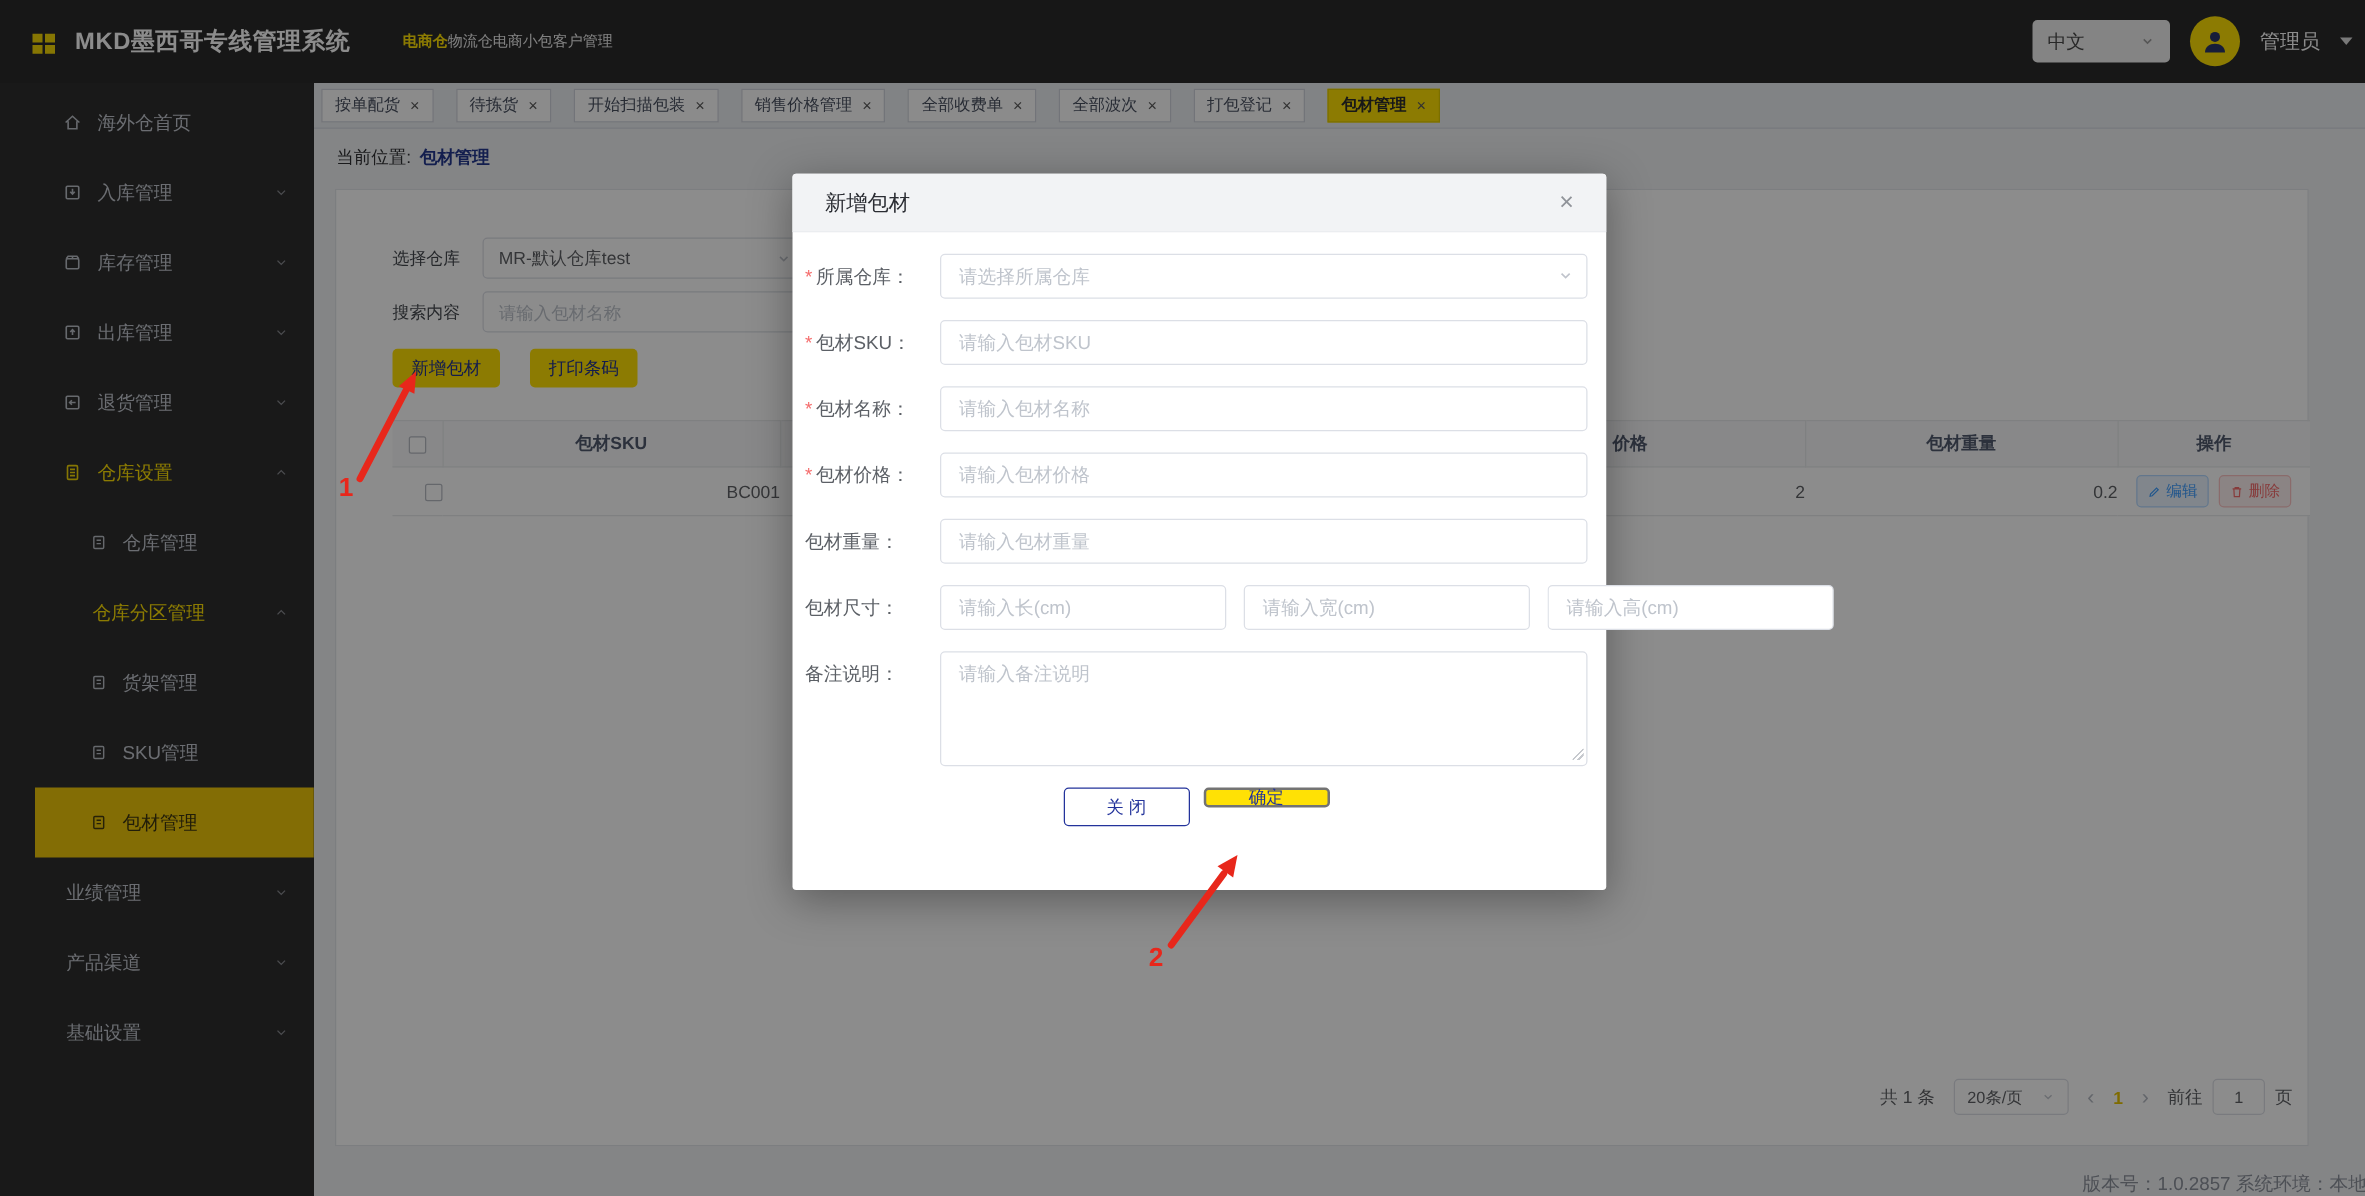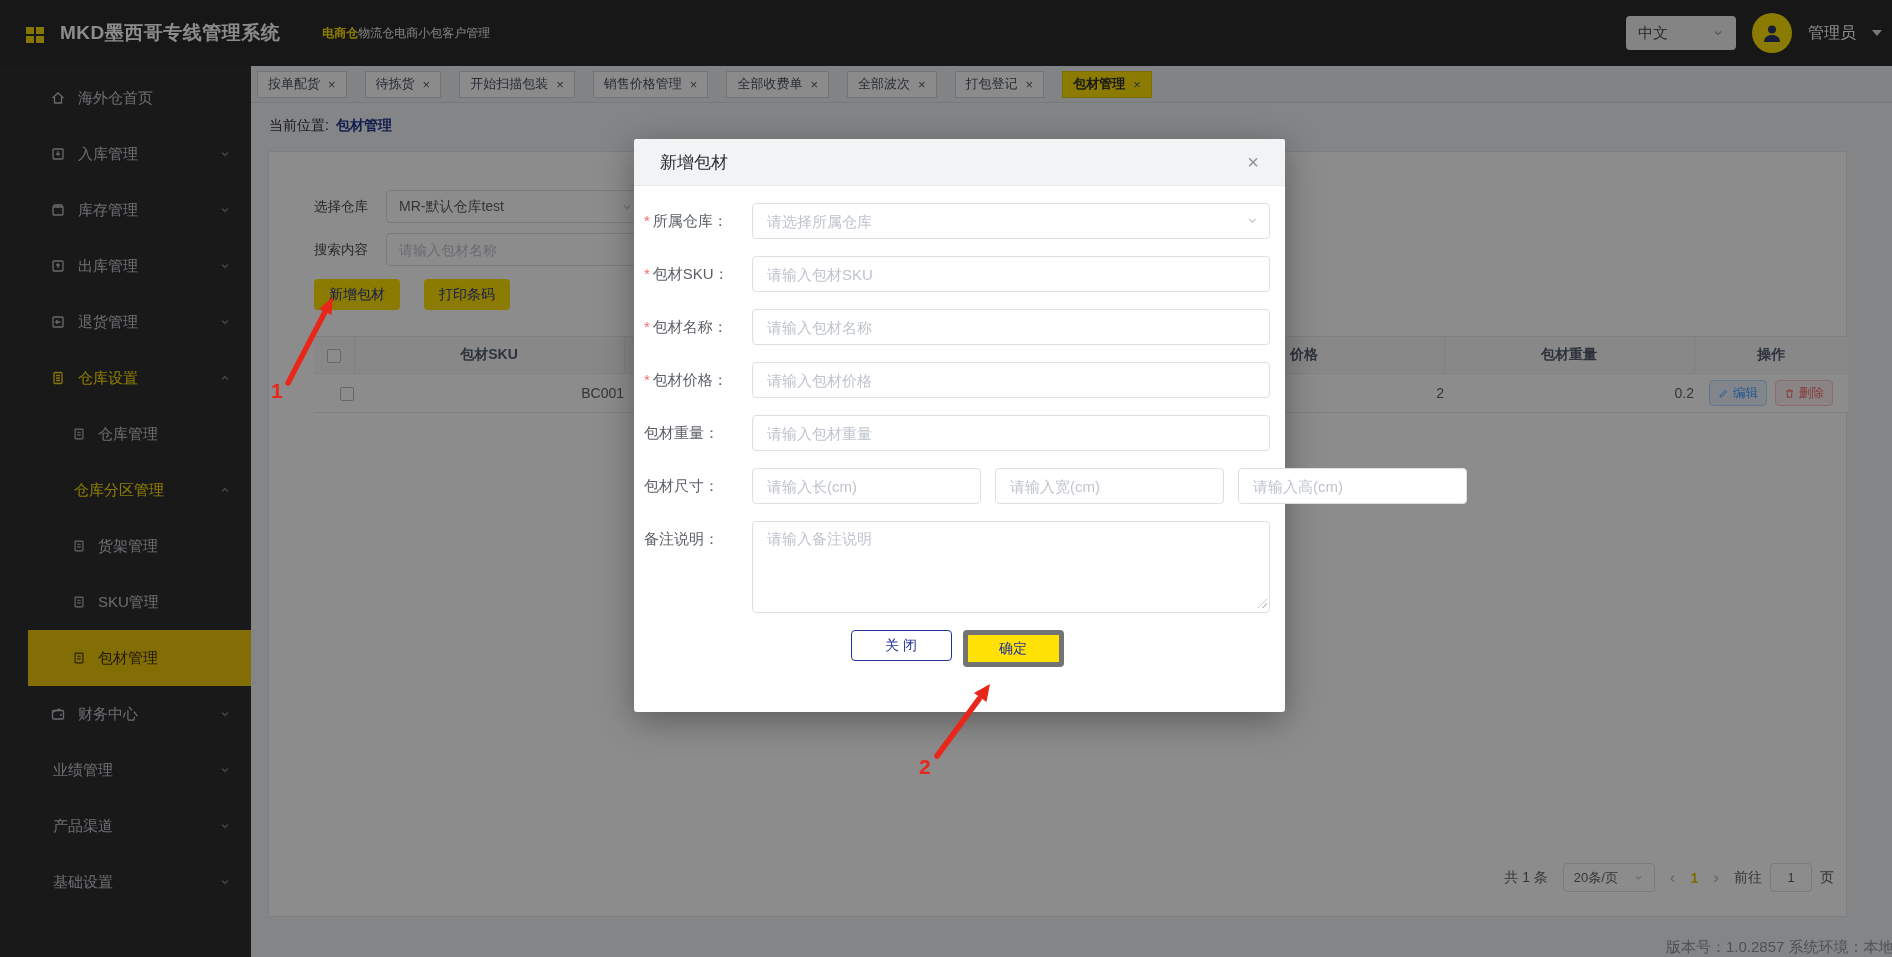--- a/index.html
+++ b/index.html
@@ -85,21 +85,21 @@
   .select-wrap{flex:1;position:relative;display:flex;}
   .select-wrap .form-input{width:100%;}
   .select-chev{position:absolute;right:11px;top:11px;color:#c0c4cc;display:flex;}
   .dim-input{flex:0 0 157px;margin-right:14px;height:36px;border:1px solid #dcdfe6;border-radius:4px;padding:0 14px;font-size:15px;color:#606266;}
   .ta-wrap{flex:1;position:relative;}
   .form-textarea{width:100%;height:92px;border:1px solid #dcdfe6;border-radius:4px;padding:8px 14px;font-size:15px;color:#606266;resize:none;display:block;}
   .ta-grip{position:absolute;right:3px;bottom:5px;width:9px;height:9px;background:
     linear-gradient(135deg,transparent 0 45%,#c6c9ce 45% 55%,transparent 55% 70%,#c6c9ce 70% 80%,transparent 80%);}
   .modal-footer{display:flex;justify-content:center;gap:11px;margin-top:4px;}
   .btn-close{width:101px;height:31px;background:#fff;border:1px solid #23339b;border-radius:4px;color:#23339b;font-size:14px;display:flex;align-items:center;justify-content:center;cursor:pointer;}
-  .btn-confirm{width:101px;height:37px;background:#ffe105;border:5px solid #737373;border-radius:4px;color:#23339b;font-size:14px;font-weight:500;display:flex;align-items:center;justify-content:center;cursor:pointer;}
+  .btn-confirm{width:101px;height:16px;background:#ffe105;border:2px solid #737373;border-radius:4px;color:#23339b;font-size:14px;font-weight:500;display:flex;align-items:center;justify-content:center;cursor:pointer;}
 
   
   .annot-svg{position:fixed;inset:0;width:1892px;height:957px;z-index:30;pointer-events:none;}
   .annot-num{position:fixed;z-index:31;color:#e8271b;font-size:21px;font-weight:bold;pointer-events:none;}
   #num1{left:271px;top:379px;}
   #num2{left:919px;top:755px;}
 </style>
 </head>
 <body>
 
@@ -260,34 +260,20 @@
     <span class="lbl">SKU管理</span>
   </div>
   <div class="side-item l2 active">
     <span class="sicon">
         <svg width="14" height="14" viewBox="0 0 16 16" fill="none" stroke="currentColor" stroke-width="1.3">
           <rect x="3.5" y="2.5" width="9" height="11" rx="1"></rect>
           <path d="M6 6h4 M6 9h4"></path>
         </svg>
       </span>
     <span class="lbl">包材管理</span>
-  </div>
-  <div class="side-item">
-    <span class="sicon">
-        <svg width="16" height="16" viewBox="0 0 16 16" fill="none" stroke="currentColor" stroke-width="1.3">
-          <rect x="2.5" y="4.5" width="11" height="8.5" rx="1"></rect>
-          <path d="M2.5 6.5 L9 3 L10.5 4.5 M10 9h2"></path>
-        </svg>
-      </span>
-    <span class="lbl">财务中心</span>
-    <span class="chev">
-        <svg width="12" height="12" viewBox="0 0 16 16" fill="none" stroke="currentColor" stroke-width="1.5">
-          <path d="M4 6 l4 4 l4 -4"></path>
-        </svg>
-      </span>
   </div>
   <div class="side-item noicon">
     <span class="lbl">业绩管理</span>
     <span class="chev">
         <svg width="12" height="12" viewBox="0 0 16 16" fill="none" stroke="currentColor" stroke-width="1.5">
           <path d="M4 6 l4 4 l4 -4"></path>
         </svg>
       </span>
   </div>
   <div class="side-item noicon">

